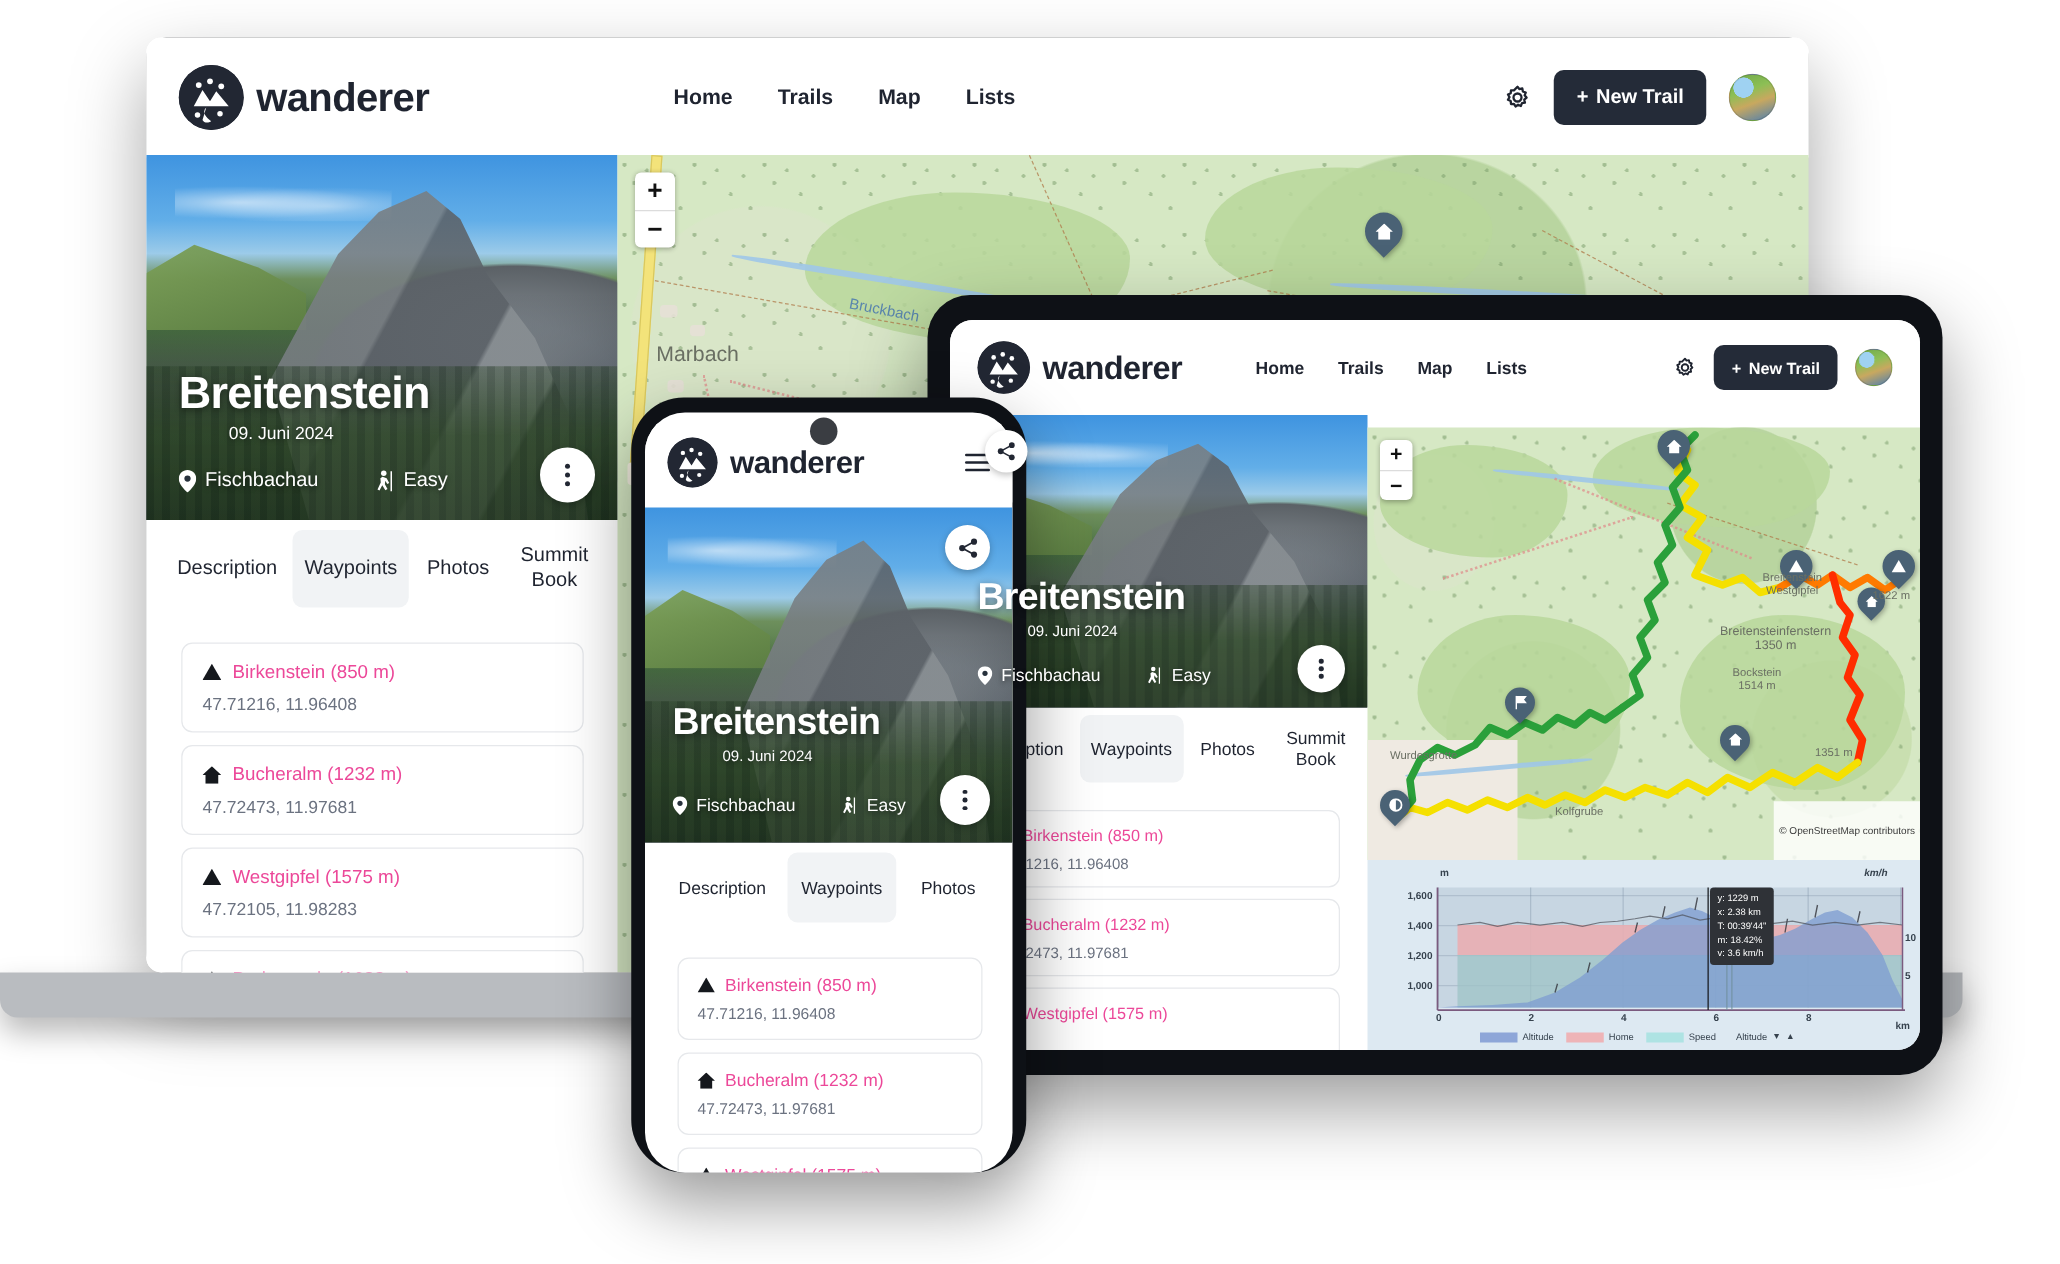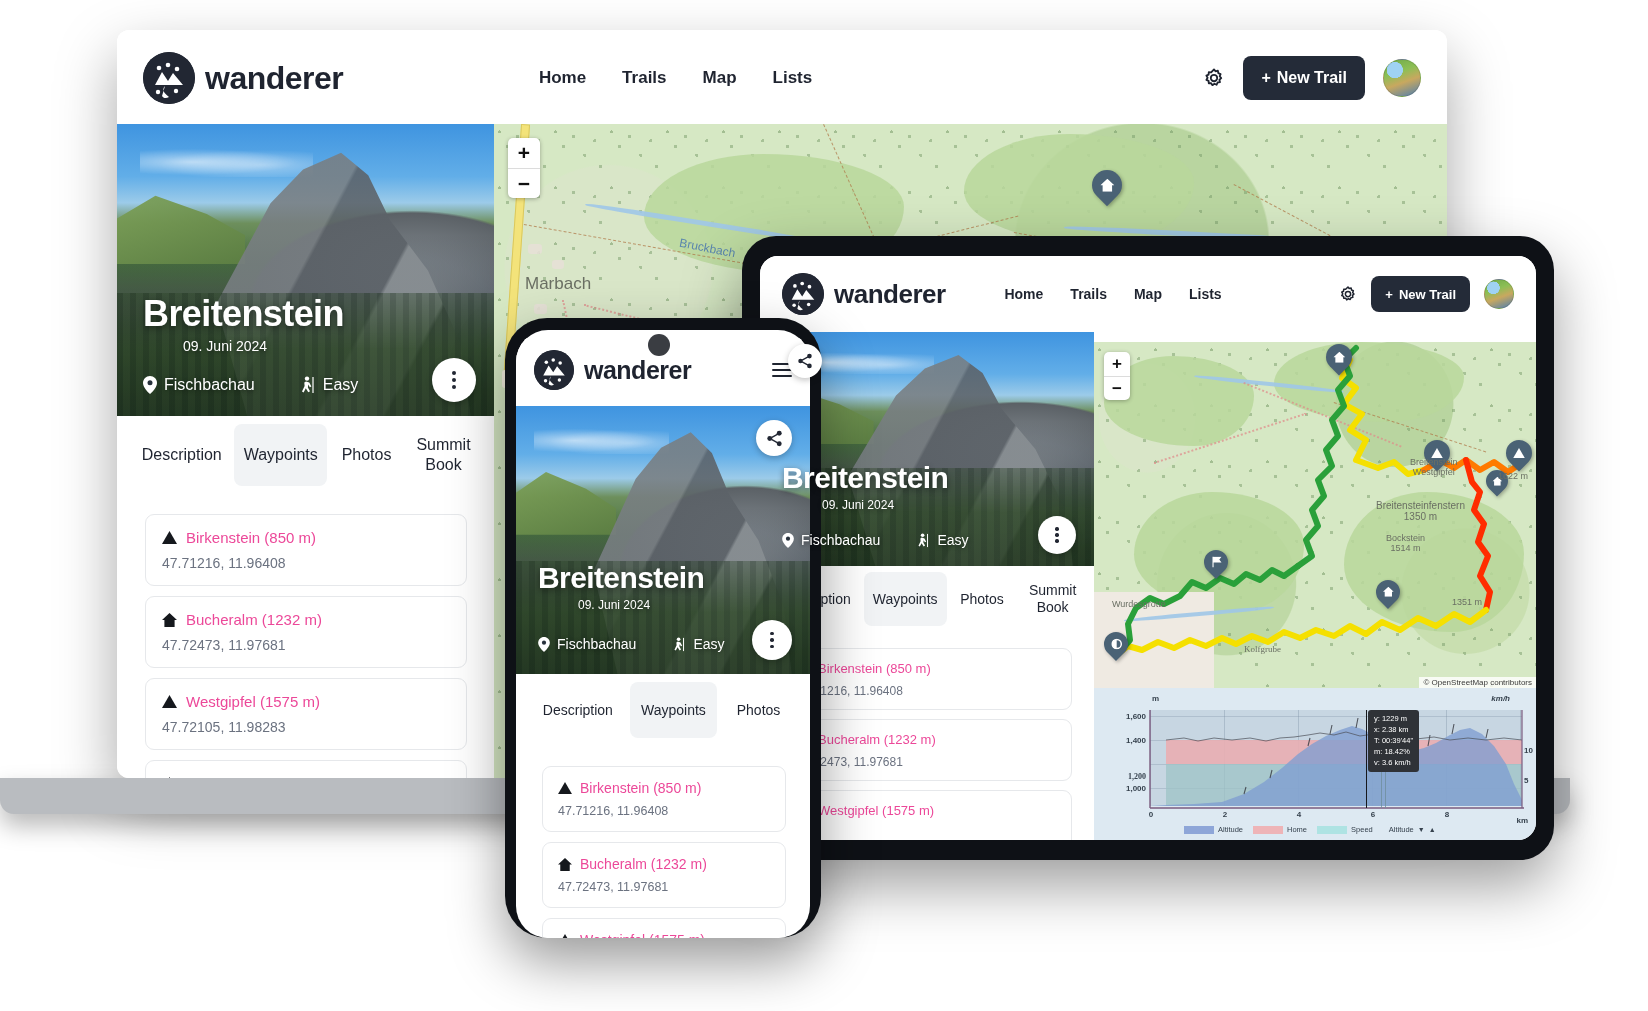--- a/index.html
+++ b/index.html
@@ -137,21 +137,21 @@
   .zoomctl div { display:flex; align-items:center; justify-content:center; color:#111; font-weight:600; }
   .zoomctl div + div { border-top:1px solid #dcdcdc; }
   .pin {
     position:absolute; background:#4a6275; border-radius:50% 50% 50% 0;
     transform:rotate(-45deg); display:flex; align-items:center; justify-content:center;
     box-shadow:0 2px 4px rgba(0,0,0,.3);
   }
   .pin > span { transform:rotate(45deg); color:#fff; display:flex; }
   .osm-attr {
     position:absolute; right:0; bottom:0; background:rgba(255,255,255,.82);
-    color:#3a3a3a; padding:1px 4px; white-space:nowrap;
+    color:#3a3a3a; padding:19px 4px; white-space:nowrap;
   }
 
   
   .laptop-screen {
     position:absolute; background:#fff; overflow:hidden;
     border-radius:12px;
   }
   .laptop-body {
     position:absolute; background:#111418; border-radius:16px;
     box-shadow:0 26px 60px rgba(0,0,0,.35);
@@ -580,21 +580,21 @@
 
       <div class="map-label" style="left:316px; top:116px; font-size:9px; white-space:pre-line;">Breitenstein
 Westgipfel</div>
       <div class="map-label" style="left:404px; top:130px; font-size:9px;">1622 m</div>
       <div class="map-label" style="left:282px; top:158px; font-size:10px; white-space:pre-line;">Breitensteinfenstern
 1350 m</div>
       <div class="map-label" style="left:292px; top:192px; font-size:9px; white-space:pre-line;">Bockstein
 1514 m</div>
       <div class="map-label" style="left:358px; top:256px; font-size:9px;">1351 m</div>
       <div class="map-label" style="left:18px;  top:258px; font-size:9px;">Wurdesgrotte</div>
-      <div class="map-label" style="left:150px; top:303px; font-size:9px;font-family:Liberation Serif, serif;">Kolfgrube</div>
+      <div class="map-label" style="left:150px; top:303px; font-size:9px;">Kolfgrube</div>
 
       <div class="zoomctl" style="left:10px; top:10px; width:26px;">
         <div style="height:24px; font-size:17px;">+</div>
         <div style="height:24px; font-size:17px;">−</div>
       </div>
 
       <div class="osm-attr" style="font-size:8px;">© OpenStreetMap contributors</div>
     </div>
 
     <div class="chart" style="position:absolute; left:334px; top:432px; width:442px; height:152px;">
@@ -631,21 +631,21 @@
       <div class="crosshair" style="left:272px; top:22px; height:98px;"></div>
       <div class="crosshair" style="left:287px; top:84px; height:36px; background:#6f8f9c; opacity:.8;"></div>
       <div class="crosshair" style="left:291px; top:84px; height:36px; background:#6f8f9c; opacity:.8;"></div>
 
       <div class="chart-axis-label" style="left:58px; top:6px; font-size:8px;">m</div>
       <div class="chart-axis-label" style="right:26px; top:6px; font-size:8px;font-style:italic;">km/h</div>
       <div class="chart-axis-label" style="right:8px; top:128px; font-size:8px;">km</div>
 
       <div class="chart-tick" style="left:6px; top:24px;  width:46px; font-size:8px;">1,600</div>
       <div class="chart-tick" style="left:6px; top:48px;  width:46px; font-size:8px;">1,400</div>
-      <div class="chart-tick" style="left:6px; top:84px;  width:46px; font-size:8px;font-family:Liberation Serif, serif;">1,200</div>
+      <div class="chart-tick" style="left:6px; top:72px;  width:46px; font-size:8px;">1,200</div>
       <div class="chart-tick" style="left:6px; top:96px;  width:46px; font-size:8px;">1,000</div>
 
       <div class="chart-tick" style="left:430px; top:28px; width:22px; text-align:right; font-size:8px;">15</div>
       <div class="chart-tick" style="left:430px; top:58px; width:22px; text-align:left; font-size:8px;">10</div>
       <div class="chart-tick" style="left:430px; top:88px; width:22px; text-align:left; font-size:8px;">5</div>
 
       <div class="chart-tick" style="left:48px;  top:122px; width:18px; text-align:center; font-size:8px;">0</div>
       <div class="chart-tick" style="left:122px; top:122px; width:18px; text-align:center; font-size:8px;">2</div>
       <div class="chart-tick" style="left:196px; top:122px; width:18px; text-align:center; font-size:8px;">4</div>
       <div class="chart-tick" style="left:270px; top:122px; width:18px; text-align:center; font-size:8px;">6</div>

